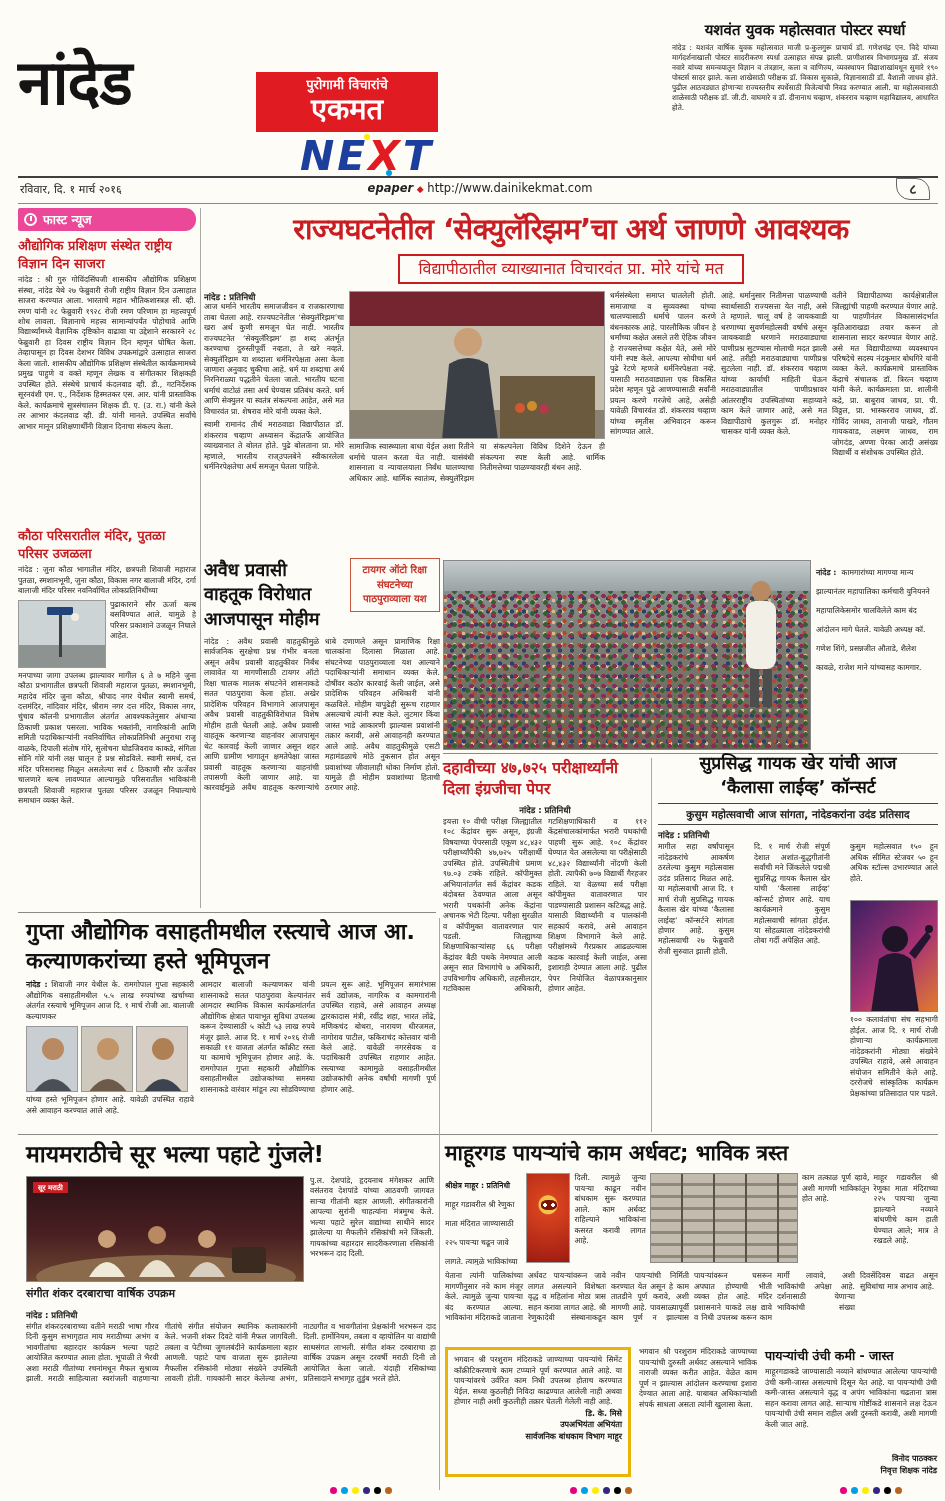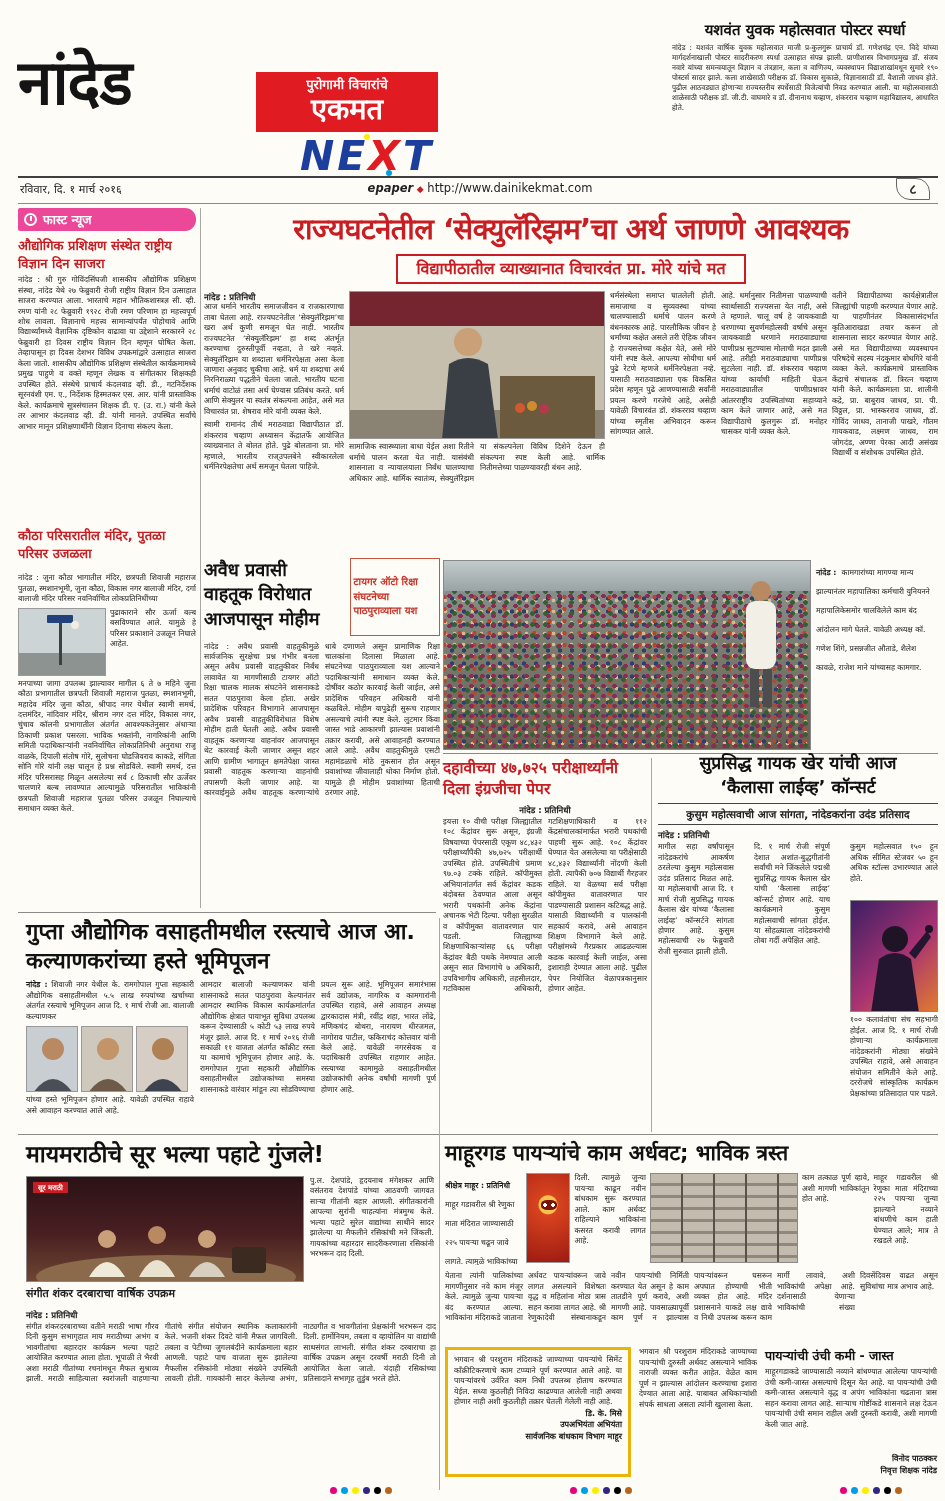--- a/index.html
+++ b/index.html
@@ -35,31 +35,31 @@
 .fn-header{width:178px;height:23px;background:#ec4899;color:#fff;display:flex;align-items:center;
   gap:6px;padding:0 6px;border-radius:2px 11px 11px 2px;}
 .fn-icon{width:13px;height:13px;border-radius:50%;border:2px solid #fff;position:relative;flex:0 0 auto;}
 .fn-icon::after{content:"";position:absolute;left:4px;top:1px;width:2px;height:5px;background:#fff;}
 .fn-title{font-size:12.5px;font-weight:bold;}
 .fn-hl{color:#c81d23;font-size:13px;font-weight:bold;line-height:1.35;margin-top:6px;}
 
 
 .lead-hl{font-size:29px;font-weight:bold;color:#c81d23;text-align:center;line-height:1.2;letter-spacing:-0.5px;}
 .lead-sub{margin:7px auto 7px;width:fit-content;border:2px solid #c81d23;color:#c81d23;
-  font-size:16px;font-weight:bold;padding:2px 18px;line-height:1.4;}
+  font-size:16px;font-weight:normal;padding:2px 18px;line-height:1.4;}
 .lead-cols{display:flex;gap:5px;}
 .speaker-photo{width:256px;height:148px;position:relative;overflow:hidden;border:1px solid #999;}
 .cols2{column-count:2;column-gap:6px;}
 .cols3{column-count:3;column-gap:6px;}
 .cols6{column-count:6;column-gap:5px;}
 
 
 .av-hl{font-size:18px;font-weight:bold;color:#111;line-height:1.35;}
-.av-box{border:1px solid #c8553f;color:#c8352a;font-size:10px;font-weight:bold;text-align:left;
-  padding:16px 3px;line-height:1.45;}
+.av-box{border:1px solid #c8553f;color:#c8352a;font-size:10px;font-weight:bold;text-align:center;
+  padding:4px 3px;line-height:1.45;}
 
 
 .crowd-photo{position:relative;overflow:hidden;border:1px solid #888;
   background:
   radial-gradient(circle,#8a2d52 2.1px,transparent 2.5px) 0 0/11px 10px,
   radial-gradient(circle,#336033 2.1px,transparent 2.5px) 4px 3px/13px 11px,
   radial-gradient(circle,#b7452f 1.9px,transparent 2.3px) 8px 6px/15px 12px,
   radial-gradient(circle,#2e3f6e 1.9px,transparent 2.3px) 2px 5px/12px 13px,
   radial-gradient(circle,#d9b98c 1.7px,transparent 2.1px) 6px 1px/9px 11px,
   linear-gradient(180deg,#8d9699 0%,#7d7f74 40%,#655f52 100%);}
@@ -139,21 +139,21 @@
   <div class="abs hline" style="left:18px;top:203px;width:920px;"></div>
 
   <div class="abs" style="left:18px;top:208px;width:178px;">
     <div class="fn-header">
       <span class="fn-icon"></span>
       <span class="fn-title">फास्ट न्यूज</span>
     </div>
     <div class="fn-hl">औद्योगिक प्रशिक्षण संस्थेत राष्ट्रीय विज्ञान दिन साजरा</div>
     <div class="small jt ovh" style="height:246px;margin-top:3px;">नांदेड : श्री गुरु गोविंदसिंघजी शासकीय औद्योगिक प्रशिक्षण संस्था, नांदेड येथे २७ फेब्रुवारी रोजी राष्ट्रीय विज्ञान दिन उत्साहात साजरा करण्यात आला. भारताचे महान भौतिकशास्त्रज्ञ सी. व्ही. रमण यांनी २८ फेब्रुवारी १९२८ रोजी रमण परिणाम हा महत्त्वपूर्ण शोध लावला. विज्ञानाचे महत्त्व सामान्यांपर्यंत पोहोचावे आणि विद्यार्थ्यांमध्ये वैज्ञानिक दृष्टिकोन वाढावा या उद्देशाने सरकारने २८ फेब्रुवारी हा दिवस राष्ट्रीय विज्ञान दिन म्हणून घोषित केला. तेव्हापासून हा दिवस देशभर विविध उपक्रमांद्वारे उत्साहात साजरा केला जातो. शासकीय औद्योगिक प्रशिक्षण संस्थेतील कार्यक्रमामध्ये प्रमुख पाहुणे व वक्ते म्हणून लेखक व संगीतकार शिक्षकही उपस्थित होते. संस्थेचे प्राचार्य कंदलवाड व्ही. डी., गटनिर्देशक सूरनवंशी एम. ए., निर्देशक हिस्मतकर एस. आर. यांनी प्रास्ताविक केले. कार्यक्रमाचे सूत्रसंचालन शिक्षक डी. ए. (उ. रा.) यांनी केले तर आभार कंदलवाड व्ही. डी. यांनी मानले. उपस्थित सर्वांचे आभार मानून प्रशिक्षणार्थींनी विज्ञान दिनाचा संकल्प केला.</div>
     <div class="fn-hl">कौठा परिसरातील मंदिर, पुतळा परिसर उजळला</div>
-    <div class="small jt" style="margin-top:11px;">नांदेड : जुना कौठा भागातील मंदिर, छत्रपती शिवाजी महाराज पुतळा, स्मशानभूमी, जुना कौठा, विकास नगर बालाजी मंदिर, दर्गा बालाजी मंदिर परिसर नवनिर्वाचित लोकप्रतिनिधींच्या</div>
+    <div class="small jt" style="margin-top:3px;">नांदेड : जुना कौठा भागातील मंदिर, छत्रपती शिवाजी महाराज पुतळा, स्मशानभूमी, जुना कौठा, विकास नगर बालाजी मंदिर, दर्गा बालाजी मंदिर परिसर नवनिर्वाचित लोकप्रतिनिधींच्या</div>
     <div style="display:flex;gap:4px;margin-top:3px;">
       <div style="width:88px;height:68px;border:1px solid #999;flex:0 0 auto;overflow:hidden;">
         <svg viewBox="0 0 88 68" width="88" height="68">
           <rect width="88" height="68" fill="#cdd4d6"></rect>
           <rect y="44" width="88" height="24" fill="#8c9390"></rect>
           <rect x="40" y="12" width="3" height="44" fill="#3c4043"></rect>
           <rect x="28" y="6" width="26" height="8" rx="1" fill="#22437a"></rect>
           <circle cx="56" cy="16" r="4" fill="#f2ede0"></circle>
         </svg>
       </div>

